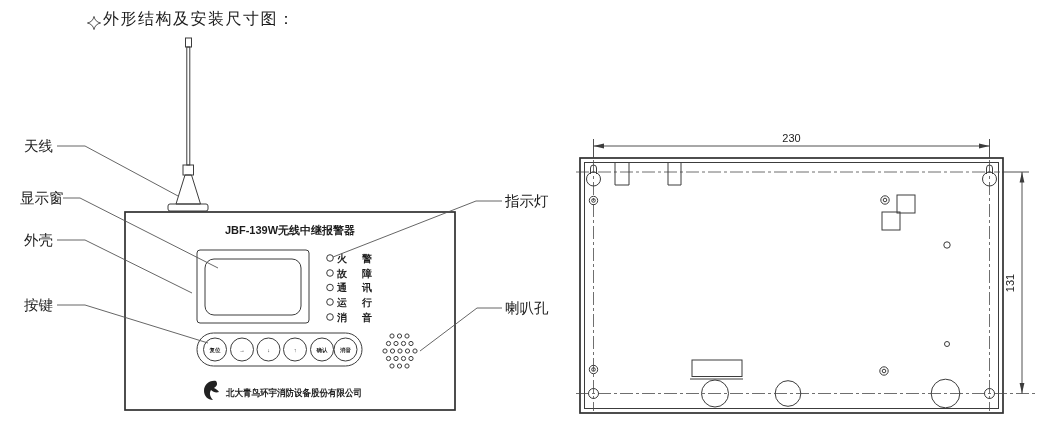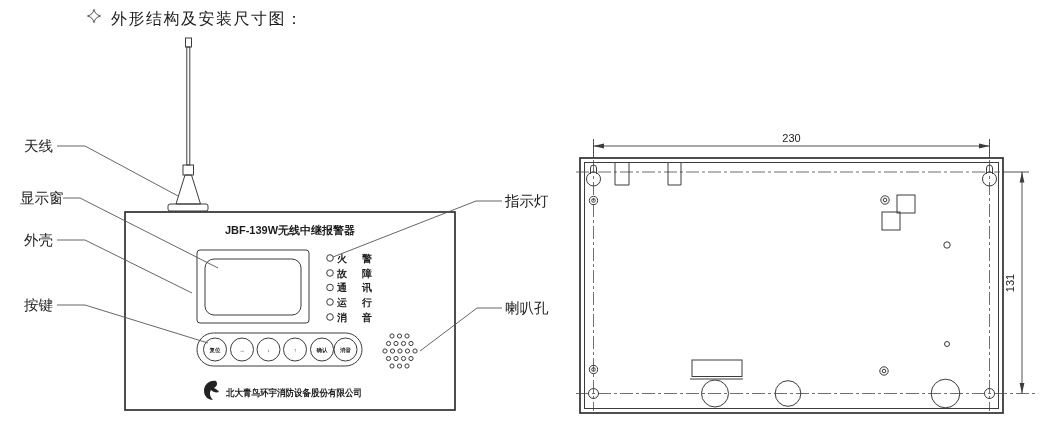--- a/index.html
+++ b/index.html
@@ -1,18 +1,18 @@
 <!DOCTYPE html>
 <html><head>
 <meta charset="utf-8">
 <style>
   html,body{margin:0;padding:0;background:#fff;}
   .canvas{position:relative;width:1055px;height:421px;background:#ffffff;
           font-family:"Liberation Sans","DejaVu Sans",sans-serif;overflow:hidden;}
-  .heading{position:absolute;left:87px;top:9px;display:flex;align-items:flex-start;gap:10px;
+  .heading{position:absolute;left:87px;top:9px;display:flex;align-items:flex-end;gap:2px;
            color:#1c1c1c;font-size:16px;letter-spacing:1.5px;}
   .heading svg{display:block;}
   svg.drawing{position:absolute;left:0;top:0;}
   svg text{fill:#1c1c1c;}
   .s1{stroke:#3c3c3c;stroke-width:1;fill:none;}
   .s2{stroke:#2f2f2f;stroke-width:1.7;fill:none;}
   .cl{stroke:#4a4a4a;stroke-width:.8;fill:none;stroke-dasharray:13 3 3 3;}
   .ld{stroke:#555;stroke-width:.9;fill:none;}
   .dim{stroke:#3c3c3c;stroke-width:.9;fill:none;}
   .arw{fill:#3c3c3c;stroke:none;}

